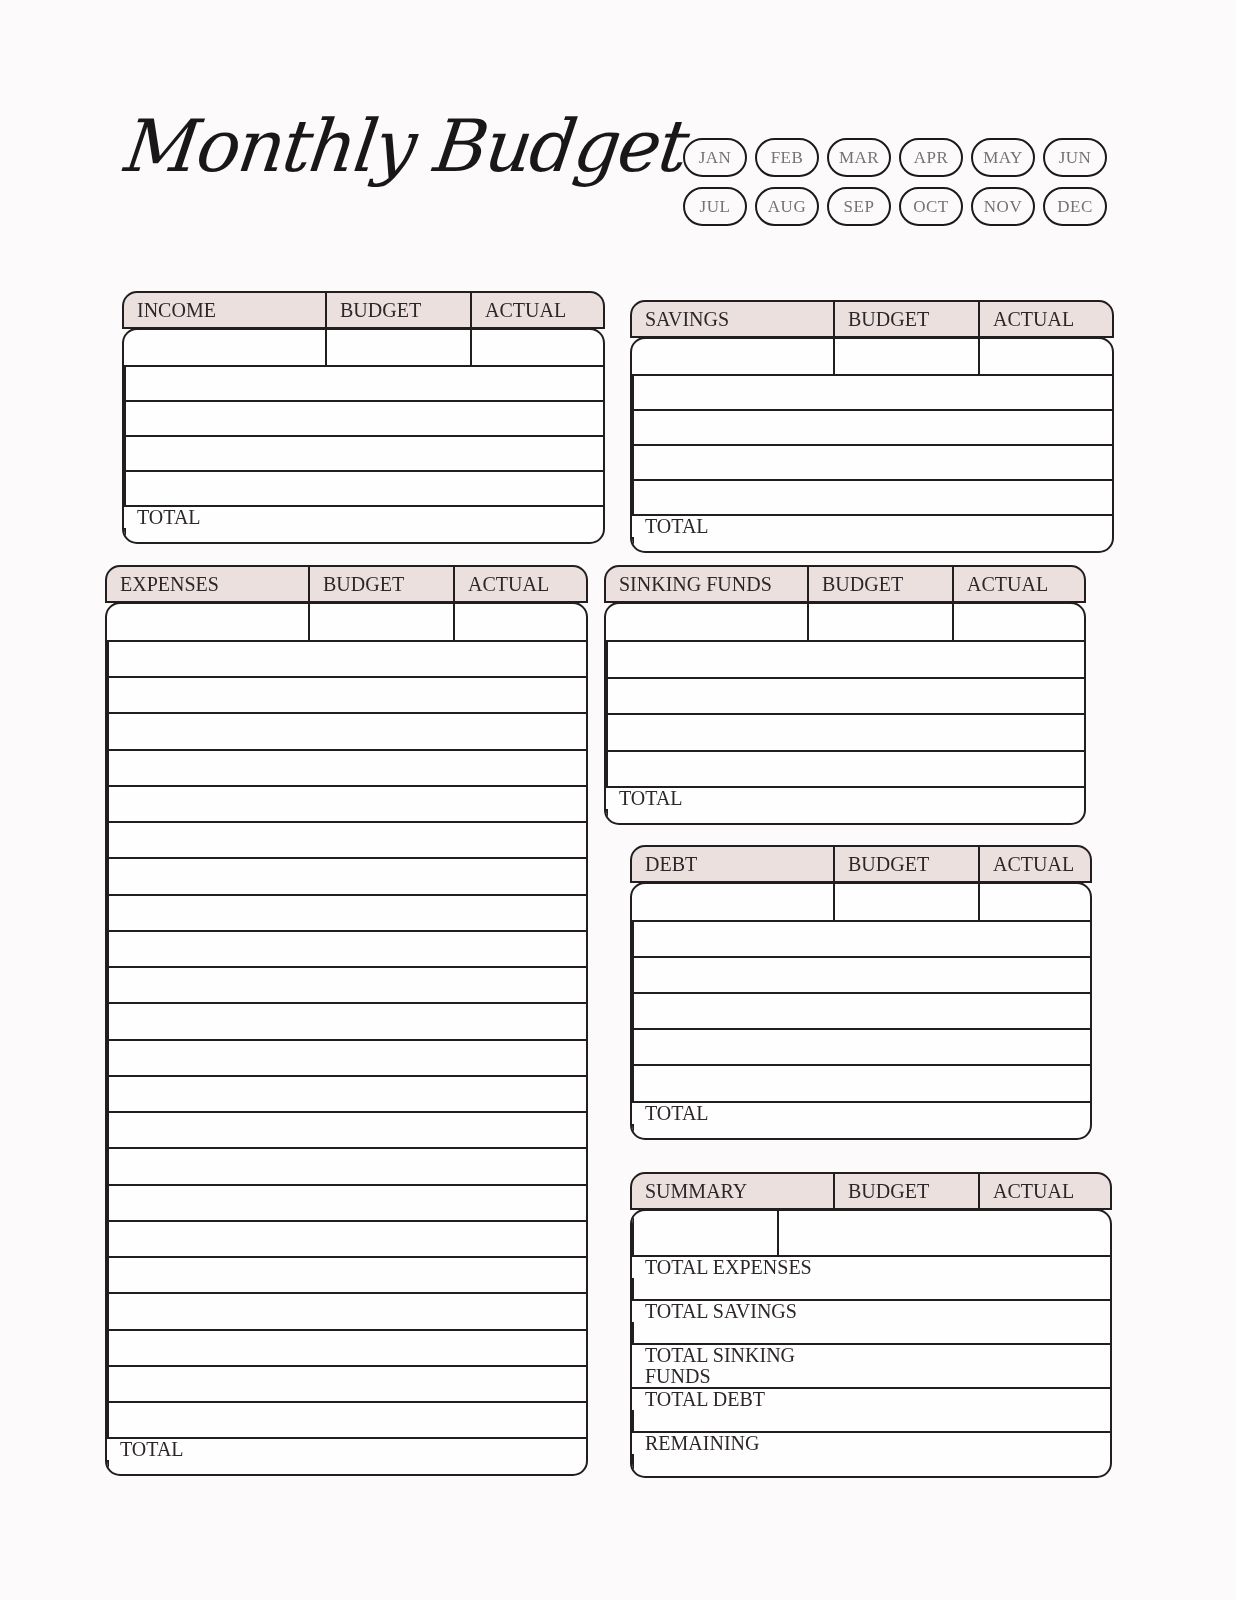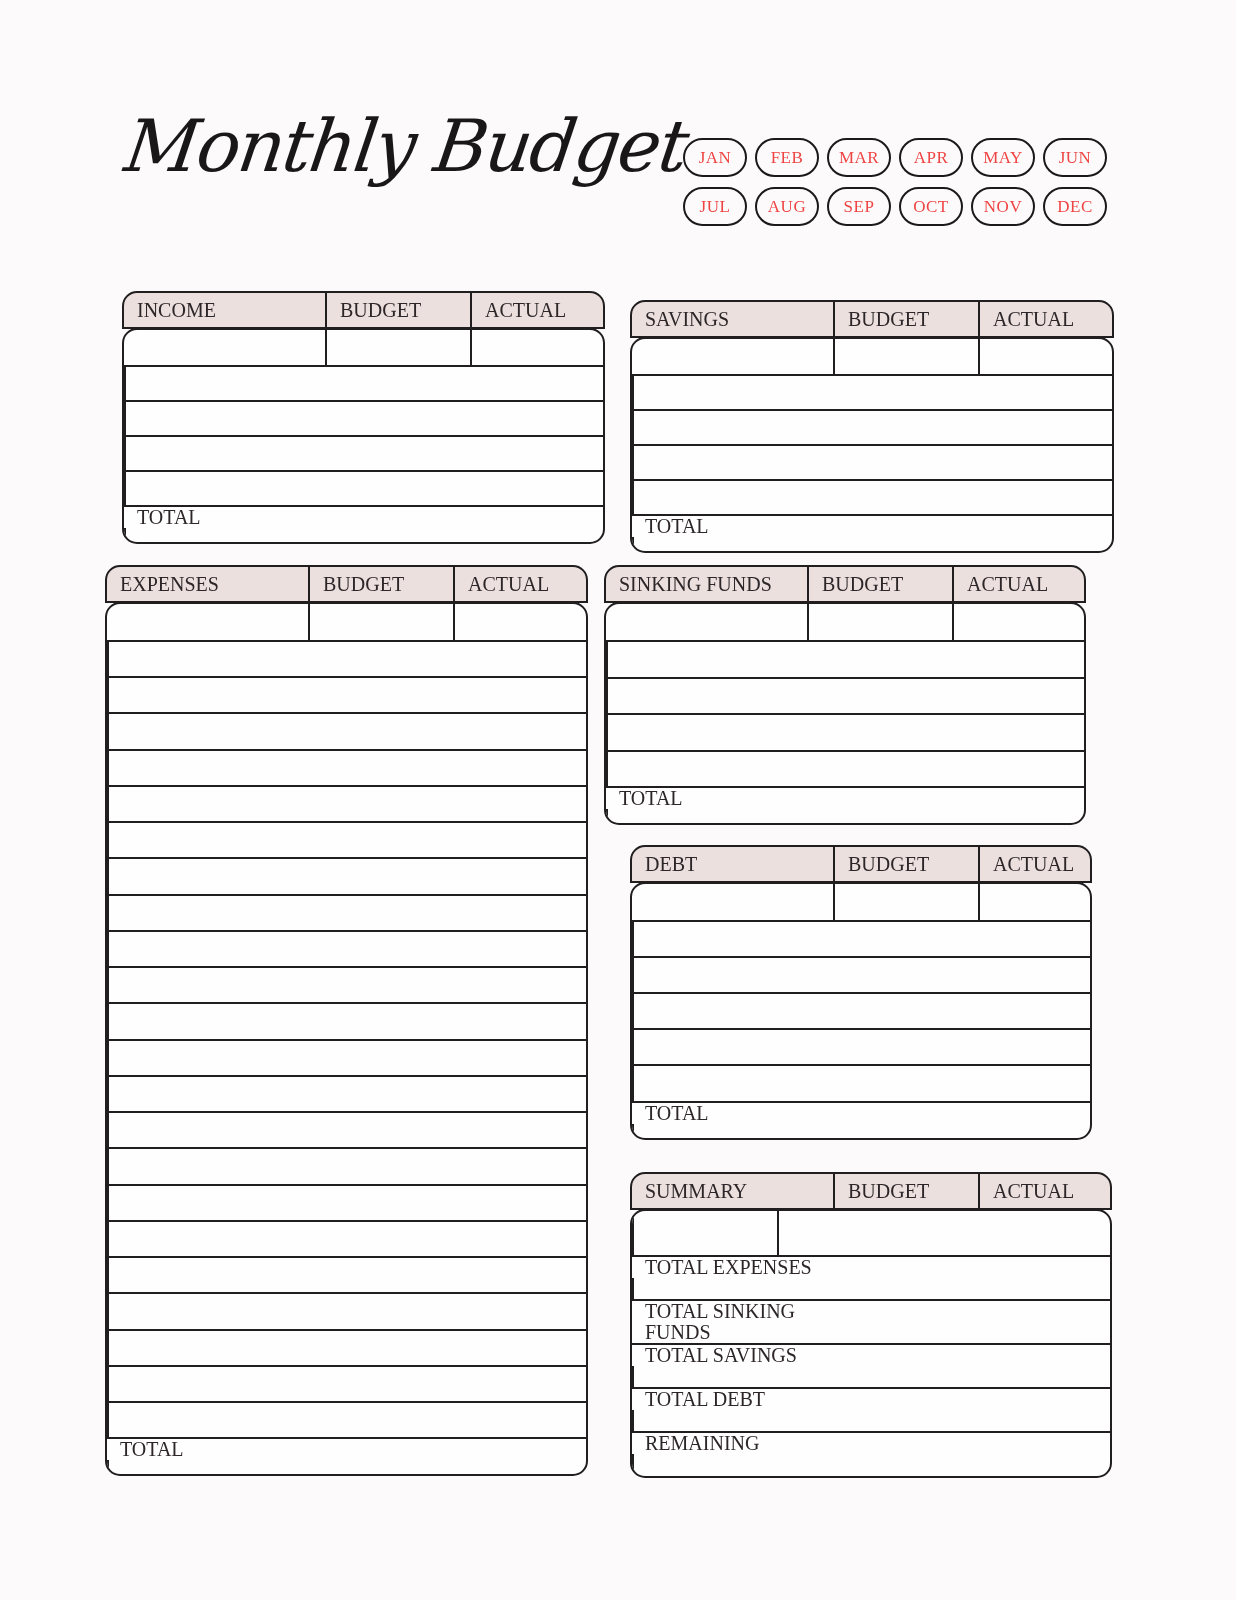--- a/index.html
+++ b/index.html
@@ -21,21 +21,21 @@
     font-style:italic;font-weight:500;font-size:72px;letter-spacing:-2px;
     color:#191718;transform:skewX(-8deg);white-space:nowrap;
   }
   
   .months{position:absolute;left:683px;top:138px;width:424px;display:flex;flex-direction:column;gap:10px;}
   .mrow{display:flex;justify-content:space-between;}
   .pill{
     width:64px;height:39px;box-sizing:border-box;border:2.3px solid #1b191a;border-radius:20px;
     display:flex;align-items:center;justify-content:center;background:transparent;cursor:pointer;
   }
-  .pill span{font-size:17px;letter-spacing:.5px;color:#ef4444;}
+  .pill span{font-size:17px;letter-spacing:.5px;color:#737373;}
   
   .ptable{position:absolute;width:483px;}
   .tbl-income{left:122px;top:283px;margin-top:8px;}
   .tbl-expenses{left:105px;top:565px;}
   .tbl-savings{left:630px;top:300px;width:484px;}
   .tbl-sinking-funds{left:604px;top:565px;width:482px;}
   .tbl-debt{left:630px;top:845px;width:462px;}
   .tbl-summary{left:630px;top:1172px;width:482px;}
 
   .thead{
@@ -416,30 +416,30 @@
         <div class="trow">
           <div class="cell c1"></div>
           <div class="cell c2"></div>
         </div>
         <div class="trow">
           <div class="cell c0">TOTAL EXPENSES</div>
           <div class="cell c1"></div>
           <div class="cell c2"></div>
         </div>
         <div class="trow">
+          <div class="cell c0">TOTAL SAVINGS</div>
+          <div class="cell c1"></div>
+          <div class="cell c2"></div>
+        </div>
+        <div class="trow">
           <div class="cell c0">TOTAL SINKING FUNDS</div>
           <div class="cell c1"></div>
           <div class="cell c2"></div>
         </div>
         <div class="trow">
-          <div class="cell c0">TOTAL SAVINGS</div>
-          <div class="cell c1"></div>
-          <div class="cell c2"></div>
-        </div>
-        <div class="trow">
           <div class="cell c0">TOTAL DEBT</div>
           <div class="cell c1"></div>
           <div class="cell c2"></div>
         </div>
         <div class="trow">
           <div class="cell c0">REMAINING</div>
           <div class="cell c1"></div>
           <div class="cell c2"></div>
         </div>
       </div>

